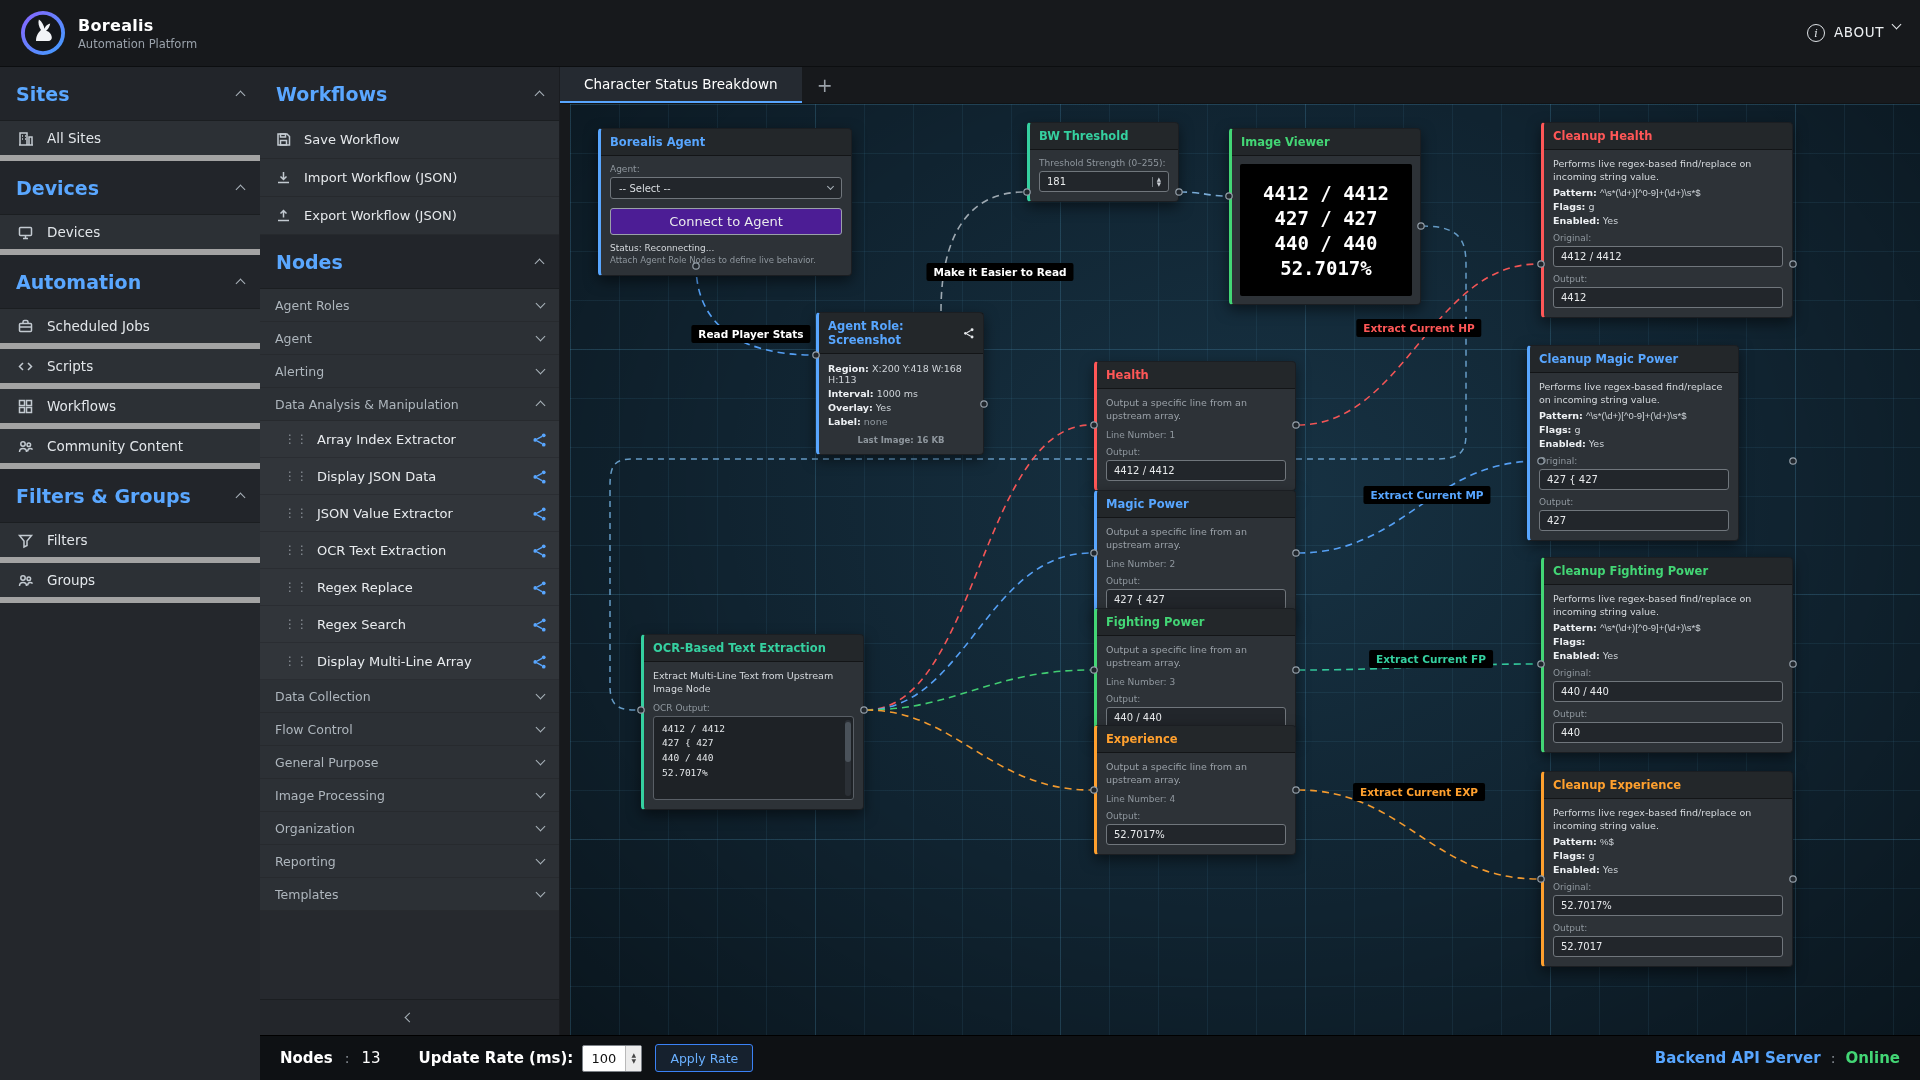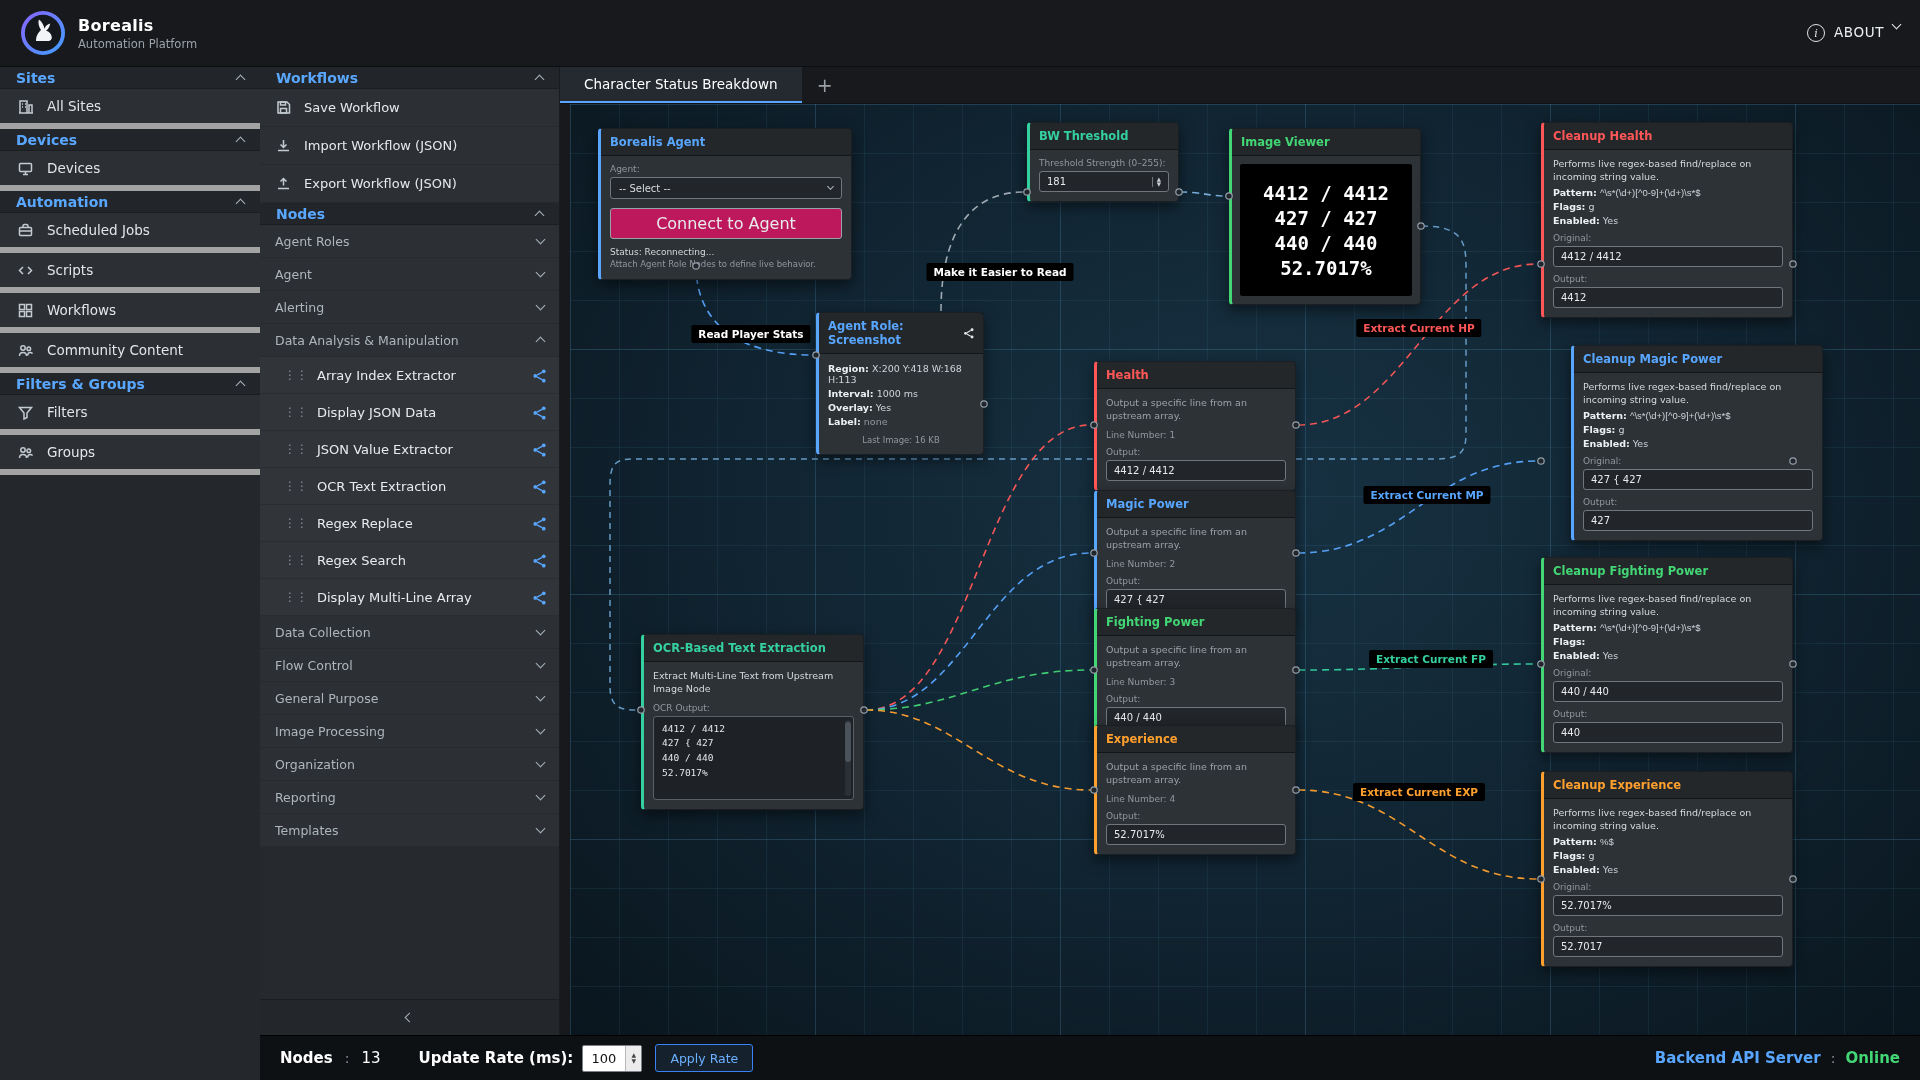--- a/index.html
+++ b/index.html
@@ -25,21 +25,21 @@
 
   
   .body { display:flex; height:1013px; }
   .sidebar { width:260px; background:#24272c; flex:0 0 auto; display:flex; flex-direction:column; }
   .rightcol { width:1660px; display:flex; flex-direction:column; }
   .upper { display:flex; height:968px; }
   .panel { width:300px; background:#26292e; flex:0 0 auto; display:flex; flex-direction:column; border-right:1px solid #1a1c20; }
   .main { width:1360px; display:flex; flex-direction:column; }
 
   
-  .s-head { height:22px; display:flex; align-items:center; justify-content:space-between; padding:0 16px; background:#22252a; color:#5aa7ff; font-weight:bold; font-size:14px; border-bottom:1px solid #1b1e21; cursor:pointer; }
+  .s-head { height:54px; display:flex; align-items:center; justify-content:space-between; padding:0 16px; background:#22252a; color:#5aa7ff; font-weight:bold; font-size:19px; border-bottom:1px solid #1b1e21; cursor:pointer; }
   .s-item { height:40px; display:flex; align-items:center; gap:13px; padding:0 17px; color:#e2e6ea; font-size:13.5px; background:#2c3035; border-bottom:6px solid #a3a3a3; cursor:pointer; }
   .s-item svg, .p-action svg { flex:0 0 auto; }
 
   
   .p-action { height:38px; display:flex; align-items:center; gap:12px; padding:0 15px; color:#e6e9ec; font-size:13px; background:#2c3035; border-bottom:1px solid #26292d; cursor:pointer; }
   .p-cat { height:33px; display:flex; align-items:center; justify-content:space-between; padding:0 15px; color:#aeb6bd; font-size:12.5px; background:#2c3035; border-bottom:1px solid #272a2e; cursor:pointer; }
   .p-node-item { height:37px; display:flex; align-items:center; gap:9px; padding:0 12px 0 24px; color:#e9ecef; font-size:13px; background:#31353a; border-bottom:1px solid #2a2d32; cursor:grab; }
   .dragdots { color:#8a9097; font-size:12px; letter-spacing:0px; }
   .dragdots::before { content:"\22EE\22EE"; }
   .p-node-item .share { margin-left:auto; }
@@ -71,28 +71,28 @@
   .ntitle { font-size:11.5px; font-weight:bold; color:var(--acc); padding:6px 9px; background:rgba(0,0,0,.22); border-bottom:1px solid rgba(0,0,0,.45); border-radius:0 3px 0 0; }
   .ntitle-row { display:flex; align-items:center; justify-content:space-between; background:rgba(0,0,0,.22); border-bottom:1px solid rgba(0,0,0,.45); padding-right:8px; }
   .ntitle-row .ntitle { background:none; border:none; }
   .nbody { padding:6px 9px 9px; }
   .ndesc { color:#9aa1a8; font-size:9.5px; line-height:1.35; margin-top:2px; }
   .ndesc.light { color:#d6dade; }
   .nlabel { color:#8f979e; font-size:9px; margin-top:7px; margin-bottom:3px; }
   .ninput { display:flex; align-items:center; justify-content:space-between; background:#22262b; border:1px solid #70767c; border-radius:3px; min-height:21px; padding:2px 7px; color:#e8eaec; font-size:10px; cursor:text; }
   .nselect { display:flex; align-items:center; justify-content:space-between; background:#22262b; border:1px solid #70767c; border-radius:3px; min-height:22px; padding:2px 8px; color:#d9dde1; font-size:10px; cursor:pointer; margin-top:2px; }
   .nselect .chev { width:5px; height:5px; }
-  .nbtn { border:1px solid #9aa1a8; border-radius:3px; text-align:center; padding:5px 0; margin-top:9px; font-size:16px; color:#e8eaec; background:#be185d; cursor:pointer; }
+  .nbtn { border:1px solid #9aa1a8; border-radius:3px; text-align:center; padding:5px 0; margin-top:9px; font-size:13px; color:#e8eaec; background:#4c1d95; cursor:pointer; }
   .nstatus { font-size:9px; color:#d4d8dc; margin-top:8px; }
   .nhint { font-size:8.5px; color:#8f979e; margin-top:2px; line-height:1.3; }
   .kv { font-size:9.5px; margin-top:3px; color:#cfd4d9; }
   .kv b { color:#eef1f4; }
   .kv .muted { color:#8f979e; }
   .mono { font-family:Liberation Sans, sans-serif; }
-  .lastimg { text-align:center; color:#8f979e; font-size:8.5px; margin-top:8px; }
+  .lastimg { text-align:center; color:#8f979e; font-size:8.5px; margin-top:8px;font-weight:bold; }
   .spin { display:flex; flex-direction:column; align-items:center; line-height:5px; font-size:5.5px; color:#c9ced4; border-left:1px solid #70767c; padding-left:4px; margin-left:5px; cursor:pointer; }
   .spin::before { content:"\25B2"; } .spin::after { content:"\25BC"; }
 
   .screen { margin:8px; height:132px; background:#000; border-radius:2px; display:flex; flex-direction:column; justify-content:center; gap:3px; text-align:center; color:#fff; font-family:"DejaVu Sans Mono","Liberation Mono",monospace; font-weight:bold; font-size:19px; }
   .ocrbox { position:relative; background:#1e2226; border:1px solid #595f66; border-radius:3px; padding:5px 14px 5px 8px; font-family:"DejaVu Sans Mono","Liberation Mono",monospace; font-size:9.5px; line-height:1.55; color:#e4e7ea; height:84px; margin-top:2px; overflow:hidden; }
   .ocrbox .sbar { position:absolute; right:2px; top:3px; bottom:3px; width:6px; background:#2b3036; border-radius:3px; }
   .ocrbox .sbar::before { content:""; position:absolute; left:0; right:0; top:2px; height:40px; background:#4a525a; border-radius:3px; }
 
   .echip { position:absolute; z-index:5; transform:translate(-50%,-50%); background:#000; color:#fff; font-size:10.5px; font-weight:600; padding:3px 7px; border-radius:2px; white-space:nowrap; }
 
@@ -100,21 +100,21 @@
   .n-agent { left:28px; top:24px; width:254px; }
   .n-threshold { left:457px; top:18px; width:152px; }
   .n-viewer { left:659px; top:24px; width:192px; }
   .n-role { left:246px; top:208px; width:168px; }
   .n-health { left:524px; top:257px; width:202px; }
   .n-magic { left:524px; top:386px; width:202px; }
   .n-fight { left:524px; top:504px; width:202px; }
   .n-exp { left:524px; top:621px; width:202px; }
   .n-ocr { left:71px; top:530px; width:223px; }
   .n-clean-hp { left:971px; top:18px; width:252px; }
-  .n-clean-mp { left:1001px; top:241px; width:252px; }
+  .n-clean-mp { left:957px; top:241px; width:212px; }
   .n-clean-fp { left:971px; top:453px; width:252px; }
   .n-clean-exp { left:971px; top:667px; width:252px; }
 
   
   .statusbar { height:45px; background:#0e1114; border-top:1px solid #000; display:flex; align-items:center; padding:0 20px; gap:9px; }
   .sb-bold { font-weight:bold; font-size:15px; color:#fff; }
   .sb-sep { color:#8a9097; font-size:14px; padding:0 3px; }
   .sb-val { font-size:15px; color:#fff; }
   .sb-gap { width:20px; }
   .rate-input { width:60px; height:27px; background:#fff; border:1px solid #7d8288; border-radius:2px; display:flex; align-items:center; color:#111; font-size:13px; padding-left:8px; cursor:text; }

